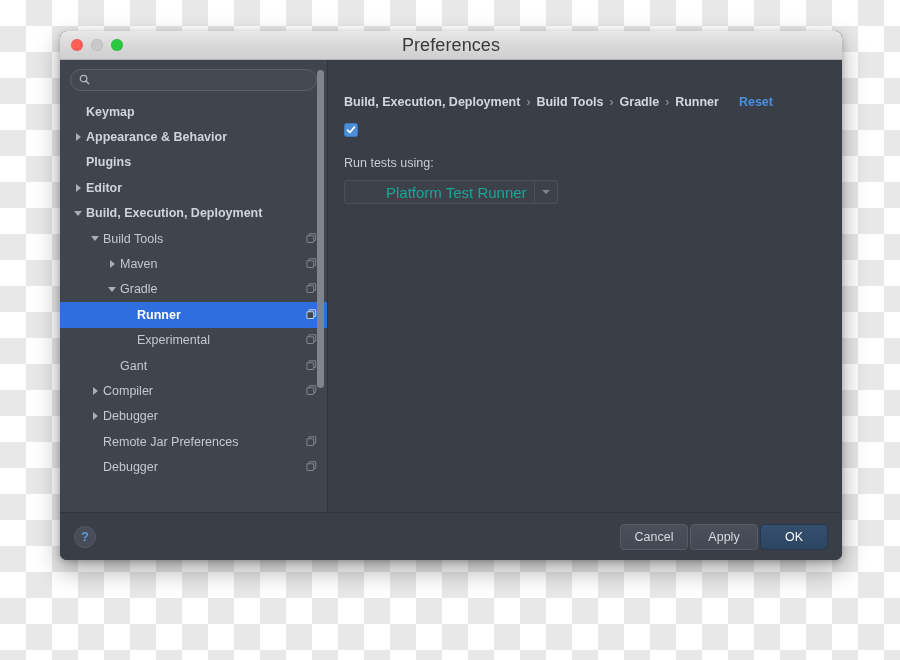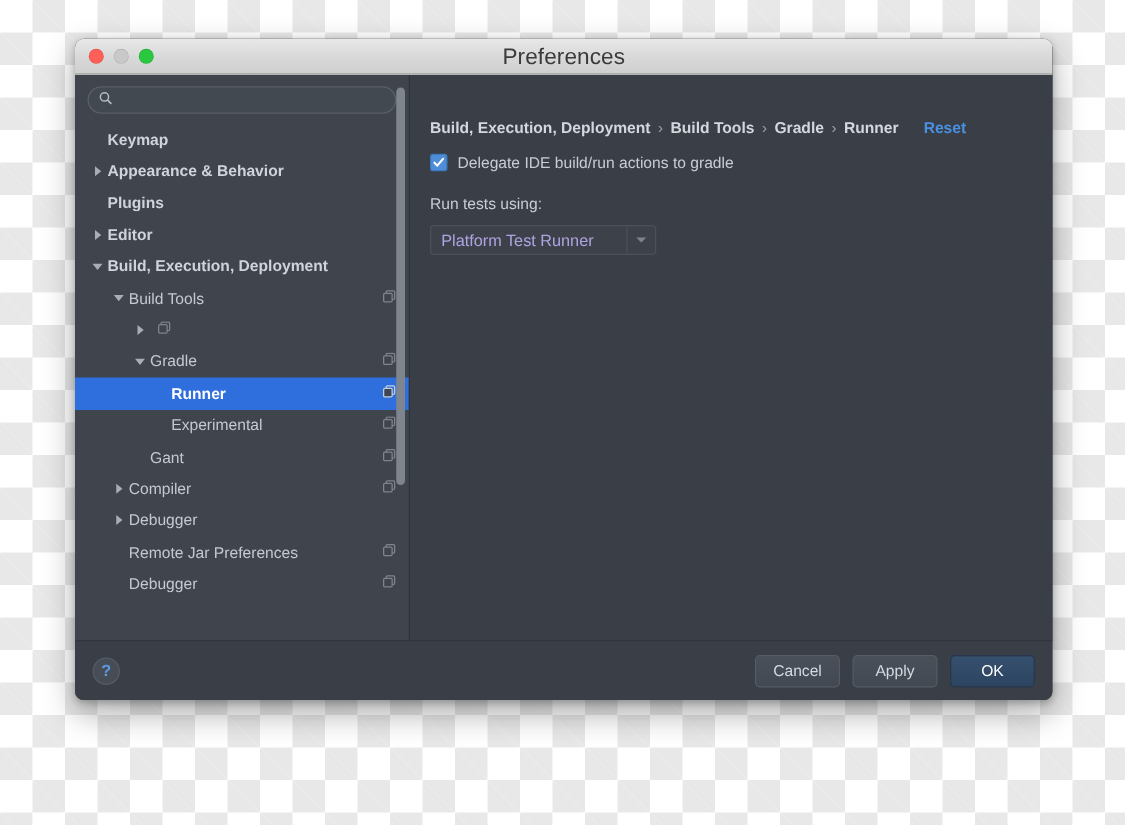--- a/index.html
+++ b/index.html
@@ -251,23 +251,24 @@
     border: 1px solid #4e545d;
     border-radius: 3px;
     background: #3e434b;
     opacity: .85;
   }
   #combo-value {
     width: 156px;
     display: flex;
     align-items: center;
     padding: 0 8px;
-    font-size: 13px;
-    color: #c4b5fd;
+    font-size: 15px;
+    color: #14b8a6;
     white-space: nowrap;
+    margin-left: 33px;
   }
   #combo-arrow {
     width: 23px;
     border-left: 1px solid #4e545d;
     display: flex;
     align-items: center;
     justify-content: center;
   }
   #combo-arrow i {
     width: 0; height: 0;
@@ -297,21 +298,21 @@
     justify-content: center;
     color: #5b9ae0;
     font-size: 13px;
     font-weight: bold;
     cursor: pointer;
   }
   #footer-spacer { flex: 1 1 auto; }
   .btn {
     min-width: 68px;
     height: 26px;
-    margin-left: 10px;
+    margin-left: 2px;
     border-radius: 4px;
     border: 1px solid #565c66;
     background: linear-gradient(to bottom, #4a505a, #434952);
     color: #d5d9e0;
     font-size: 12.5px;
     font-family: "Liberation Sans", sans-serif;
     display: flex;
     align-items: center;
     justify-content: center;
     cursor: pointer;
@@ -386,20 +387,21 @@
             <span class="row-label">Build Tools</span>
             <span class="copy-icon"><svg width="11" height="11" viewBox="0 0 12 12">
                 <rect x="3.2" y="0.8" width="7.4" height="7.4" rx="1" fill="none" stroke="#cfd3da" stroke-width="1.1"></rect>
                 <rect x="1.0" y="3.0" width="7.4" height="7.4" rx="1" fill="#3f444d" stroke="#cfd3da" stroke-width="1.1"></rect>
               </svg></span>
           </div>
           <div class="row ind2">
             <span class="twisty closed">
               <i></i>
             </span>
+            <span class="row-label">Maven</span>
             <span class="copy-icon"><svg width="11" height="11" viewBox="0 0 12 12">
                 <rect x="3.2" y="0.8" width="7.4" height="7.4" rx="1" fill="none" stroke="#cfd3da" stroke-width="1.1"></rect>
                 <rect x="1.0" y="3.0" width="7.4" height="7.4" rx="1" fill="#3f444d" stroke="#cfd3da" stroke-width="1.1"></rect>
               </svg></span>
           </div>
           <div class="row ind2">
             <span class="twisty open">
               <i></i>
             </span>
             <span class="row-label">Gradle</span>
@@ -483,21 +485,20 @@
           <span>Runner</span>
           <span id="reset-link">Reset</span>
         </div>
 
       <div id="delegate-row">
         <span class="checkbox">
           <svg width="10" height="10" viewBox="0 0 10 10">
             <polyline points="1.6,5.2 3.8,7.5 8.4,2.1" fill="none" stroke="#ffffff" stroke-width="1.7" stroke-linecap="round" stroke-linejoin="round"></polyline>
           </svg>
         </span>
-        <span class="cb-label">Delegate IDE build/run actions to gradle</span>
       </div>
 
       <span class="field-label" id="runtests-label">Run tests using:</span>
 
       <div id="combo">
         <div id="combo-value">Platform Test Runner</div>
         <div id="combo-arrow">
             <i></i>
           </div>
       </div>

